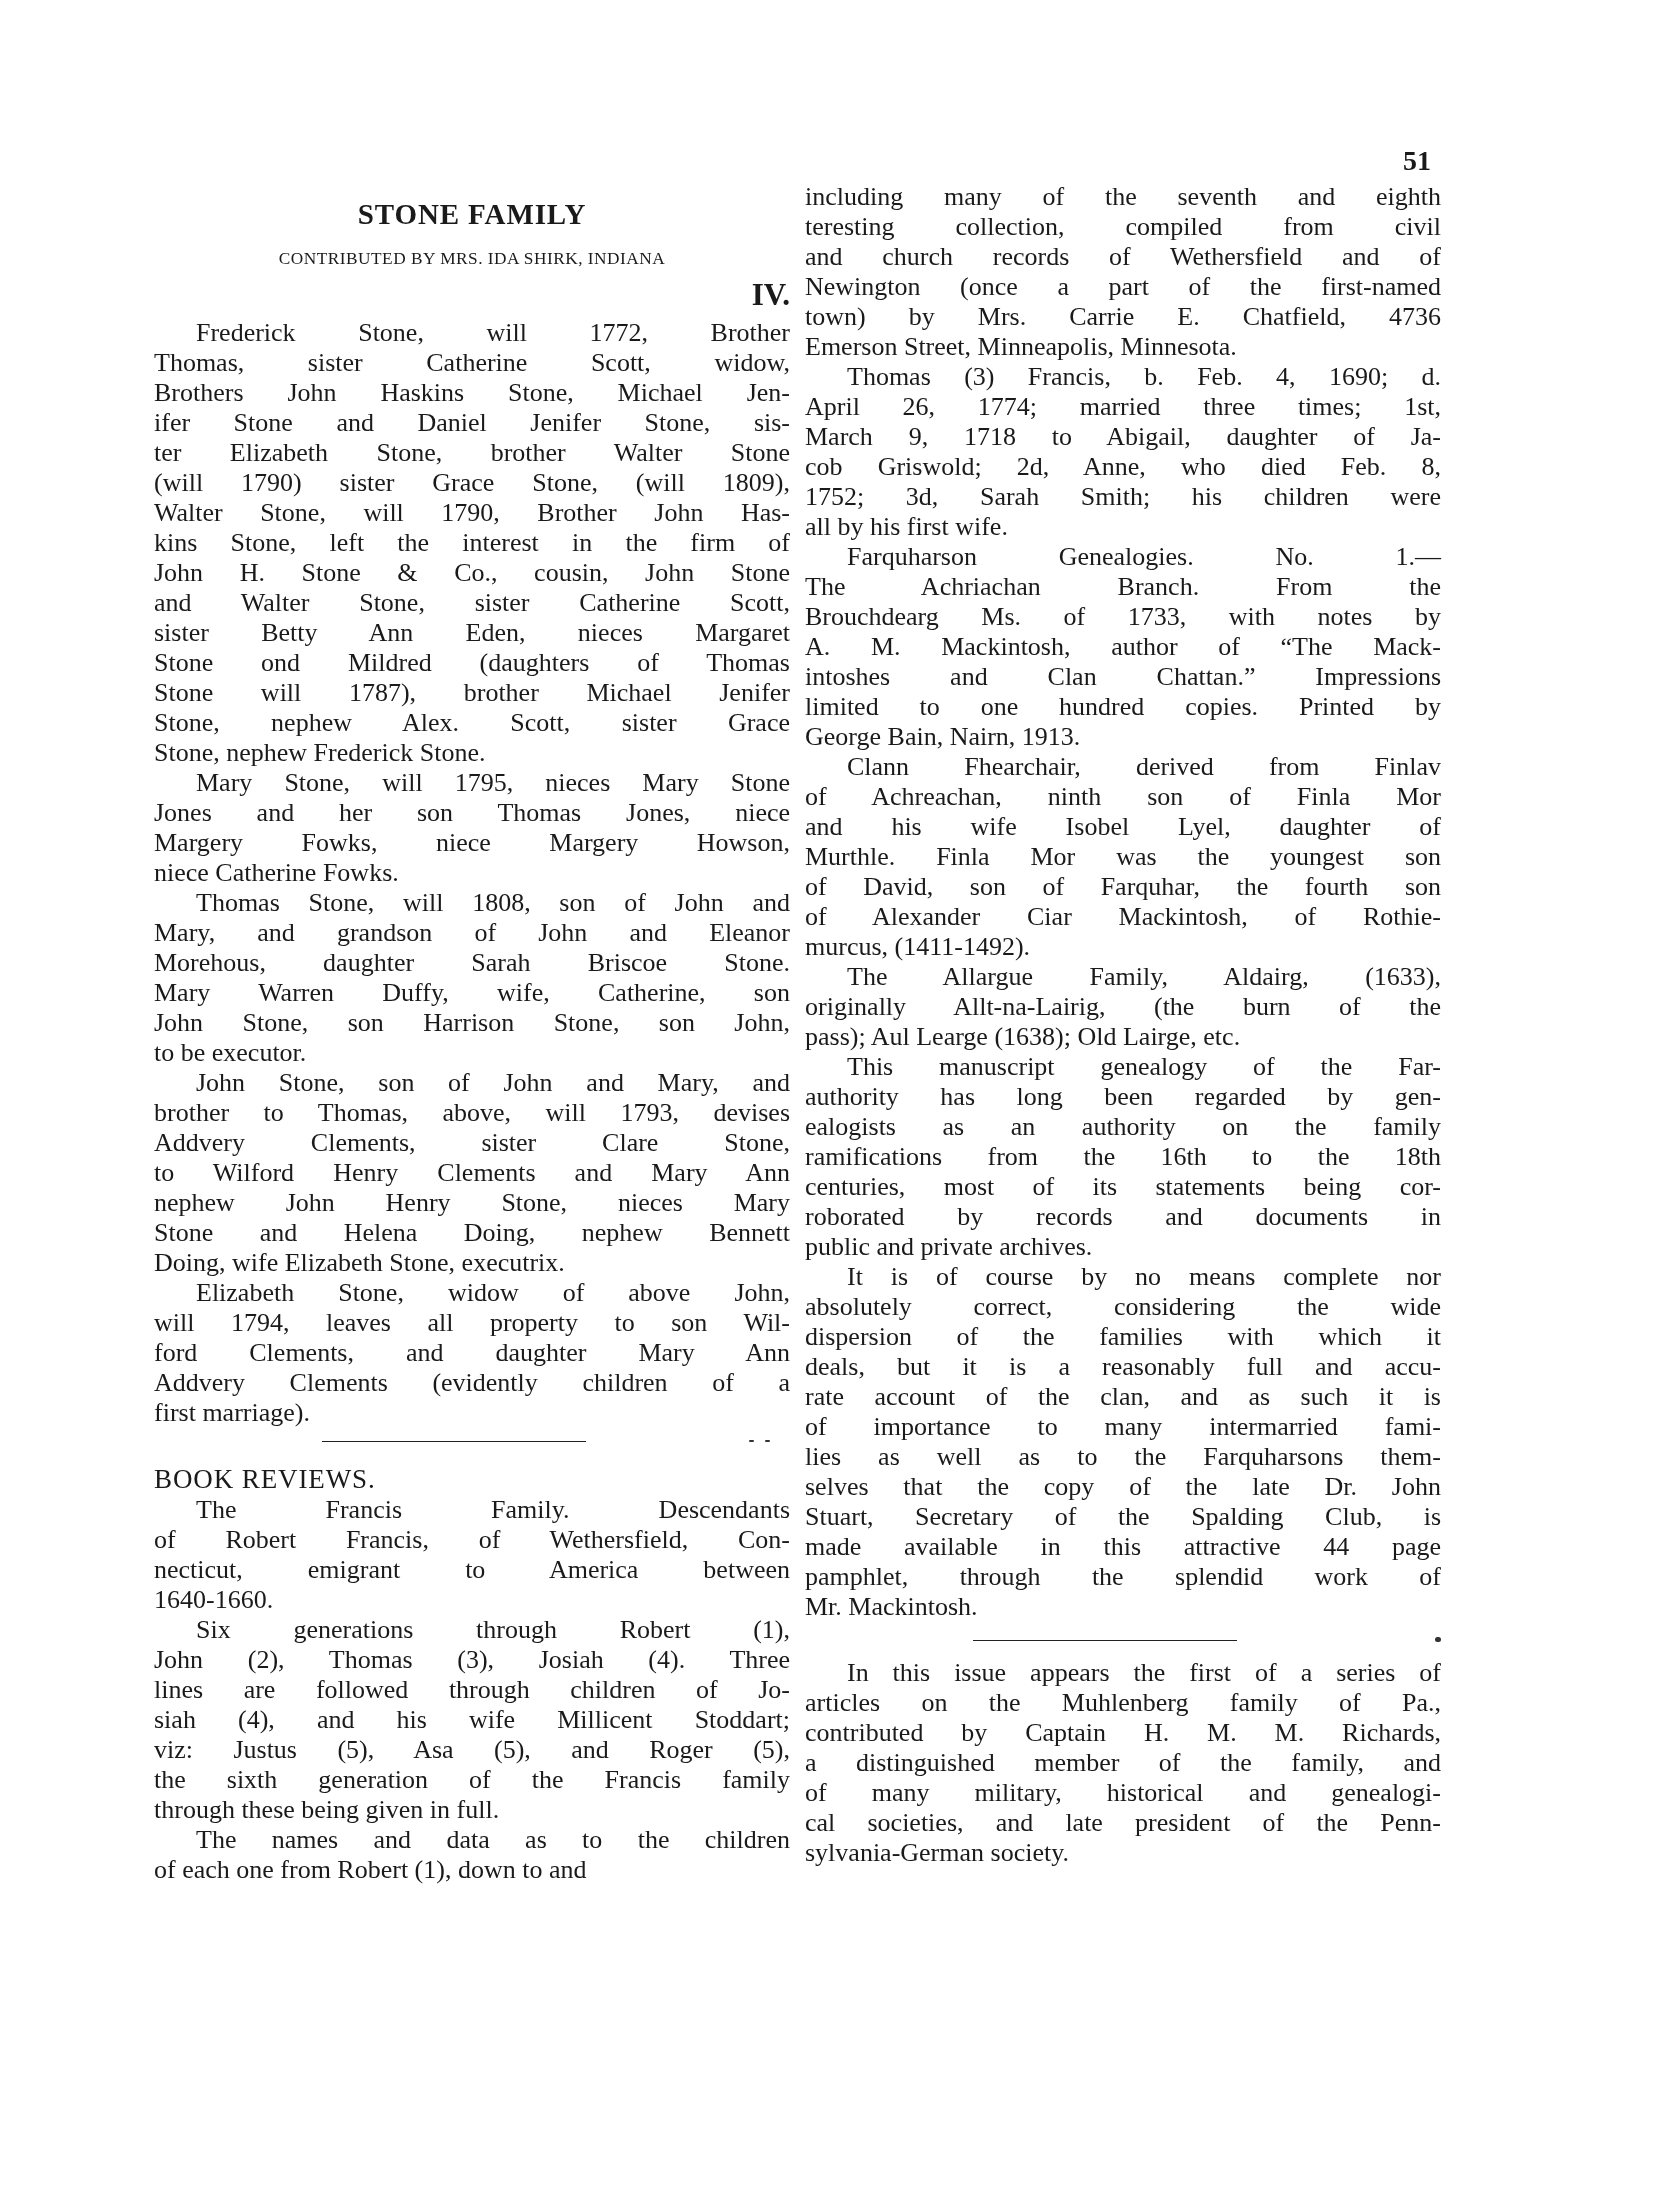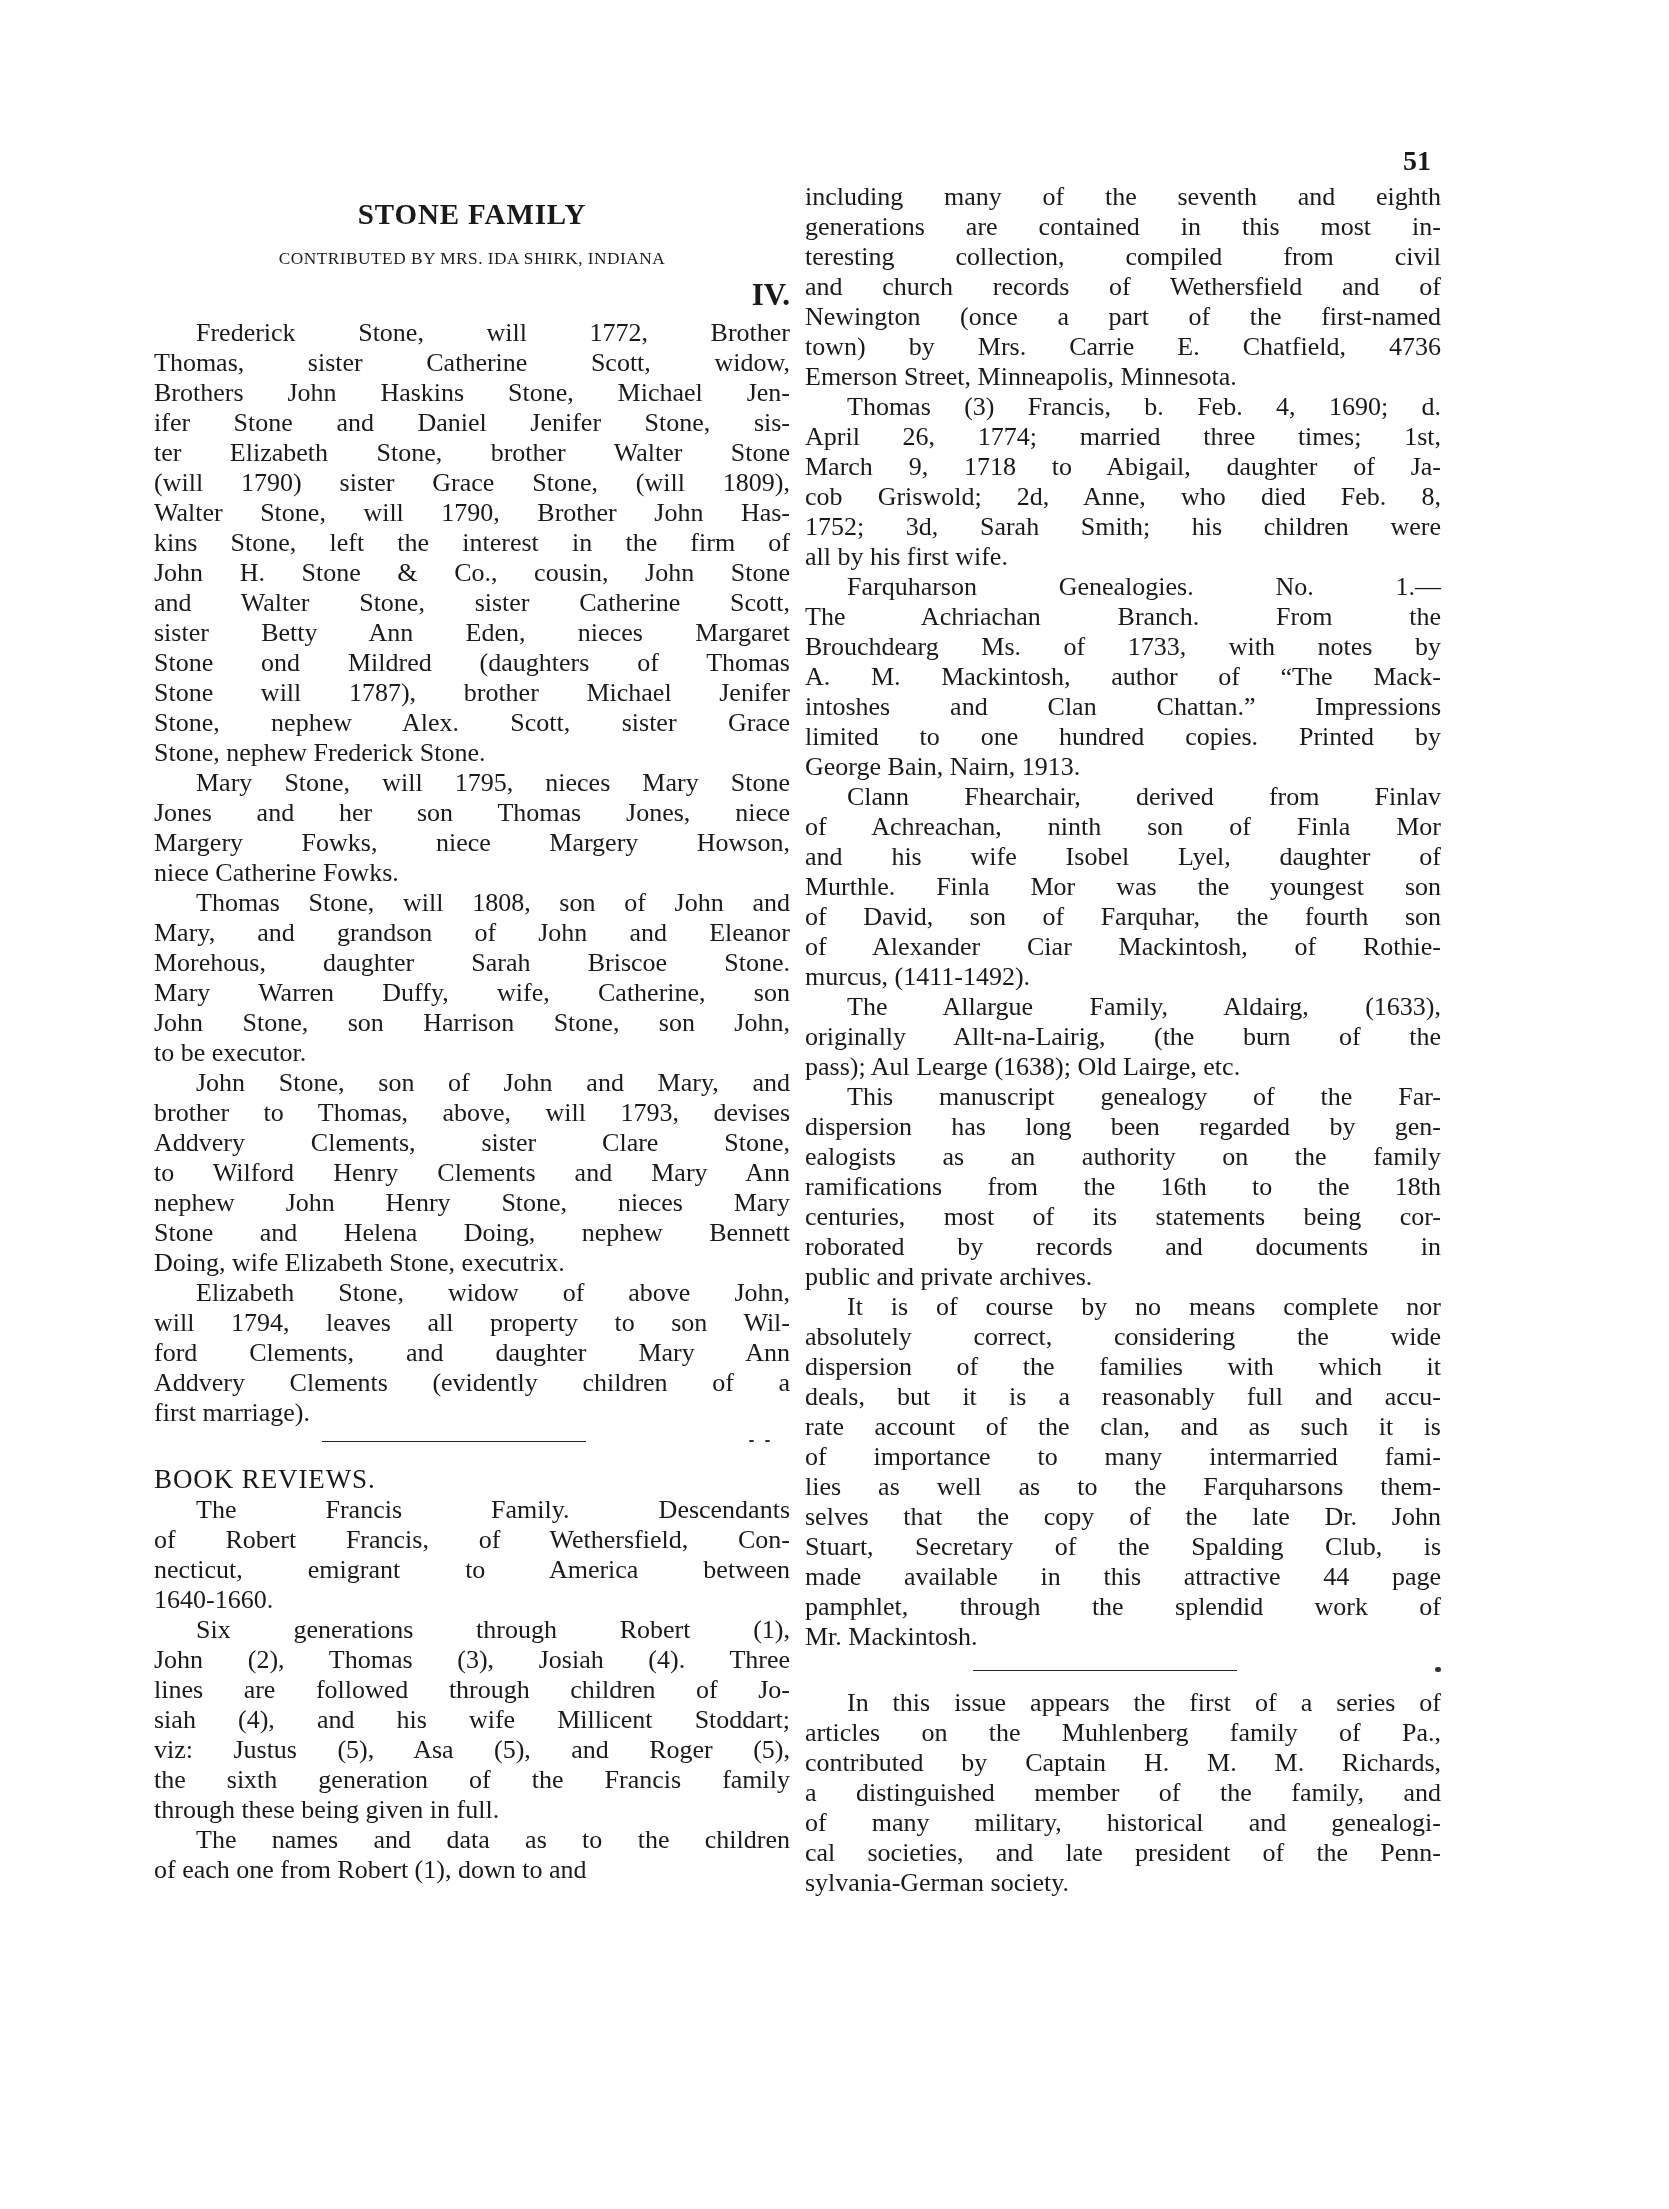--- a/index.html
+++ b/index.html
@@ -131,21 +131,20 @@
         <span class="line indent">The names and data as to the children</span>
         <span class="line last">of each one from Robert (1), down to and</span>
       </div>
     </div>
 </div>
 
 <div class="col col-right">
   <div id="right-paras" style="margin-top:0;">
       <div class="para">
         <span class="line">including many of the seventh and eighth</span>
-        <span class="line">generations are contained in this most in-</span>
         <span class="line">teresting collection, compiled from civil</span>
         <span class="line">and church records of Wethersfield and of</span>
         <span class="line">Newington (once a part of the first-named</span>
         <span class="line">town) by Mrs. Carrie E. Chatfield, 4736</span>
         <span class="line last">Emerson Street, Minneapolis, Minnesota.</span>
       </div>
       <div class="para">
         <span class="line indent">Thomas (3) Francis, b. Feb. 4, 1690; d.</span>
         <span class="line">April 26, 1774; married three times; 1st,</span>
         <span class="line">March 9, 1718 to Abigail, daughter of Ja-</span>
@@ -171,21 +170,21 @@
         <span class="line">of Alexander Ciar Mackintosh, of Rothie-</span>
         <span class="line last">murcus, (1411-1492).</span>
       </div>
       <div class="para">
         <span class="line indent">The Allargue Family, Aldairg, (1633),</span>
         <span class="line">originally Allt-na-Lairig, (the burn of the</span>
         <span class="line last">pass); Aul Learge (1638); Old Lairge, etc.</span>
       </div>
       <div class="para">
         <span class="line indent">This manuscript genealogy of the Far-</span>
-        <span class="line">dispersion has long been regarded by gen-</span>
+        <span class="line">authority has long been regarded by gen-</span>
         <span class="line">ealogists as an authority on the family</span>
         <span class="line">ramifications from the 16th to the 18th</span>
         <span class="line">centuries, most of its statements being cor-</span>
         <span class="line">roborated by records and documents in</span>
         <span class="line last">public and private archives.</span>
       </div>
       <div class="para">
         <span class="line indent">It is of course by no means complete nor</span>
         <span class="line">absolutely correct, considering the wide</span>
         <span class="line">dispersion of the families with which it</span>

